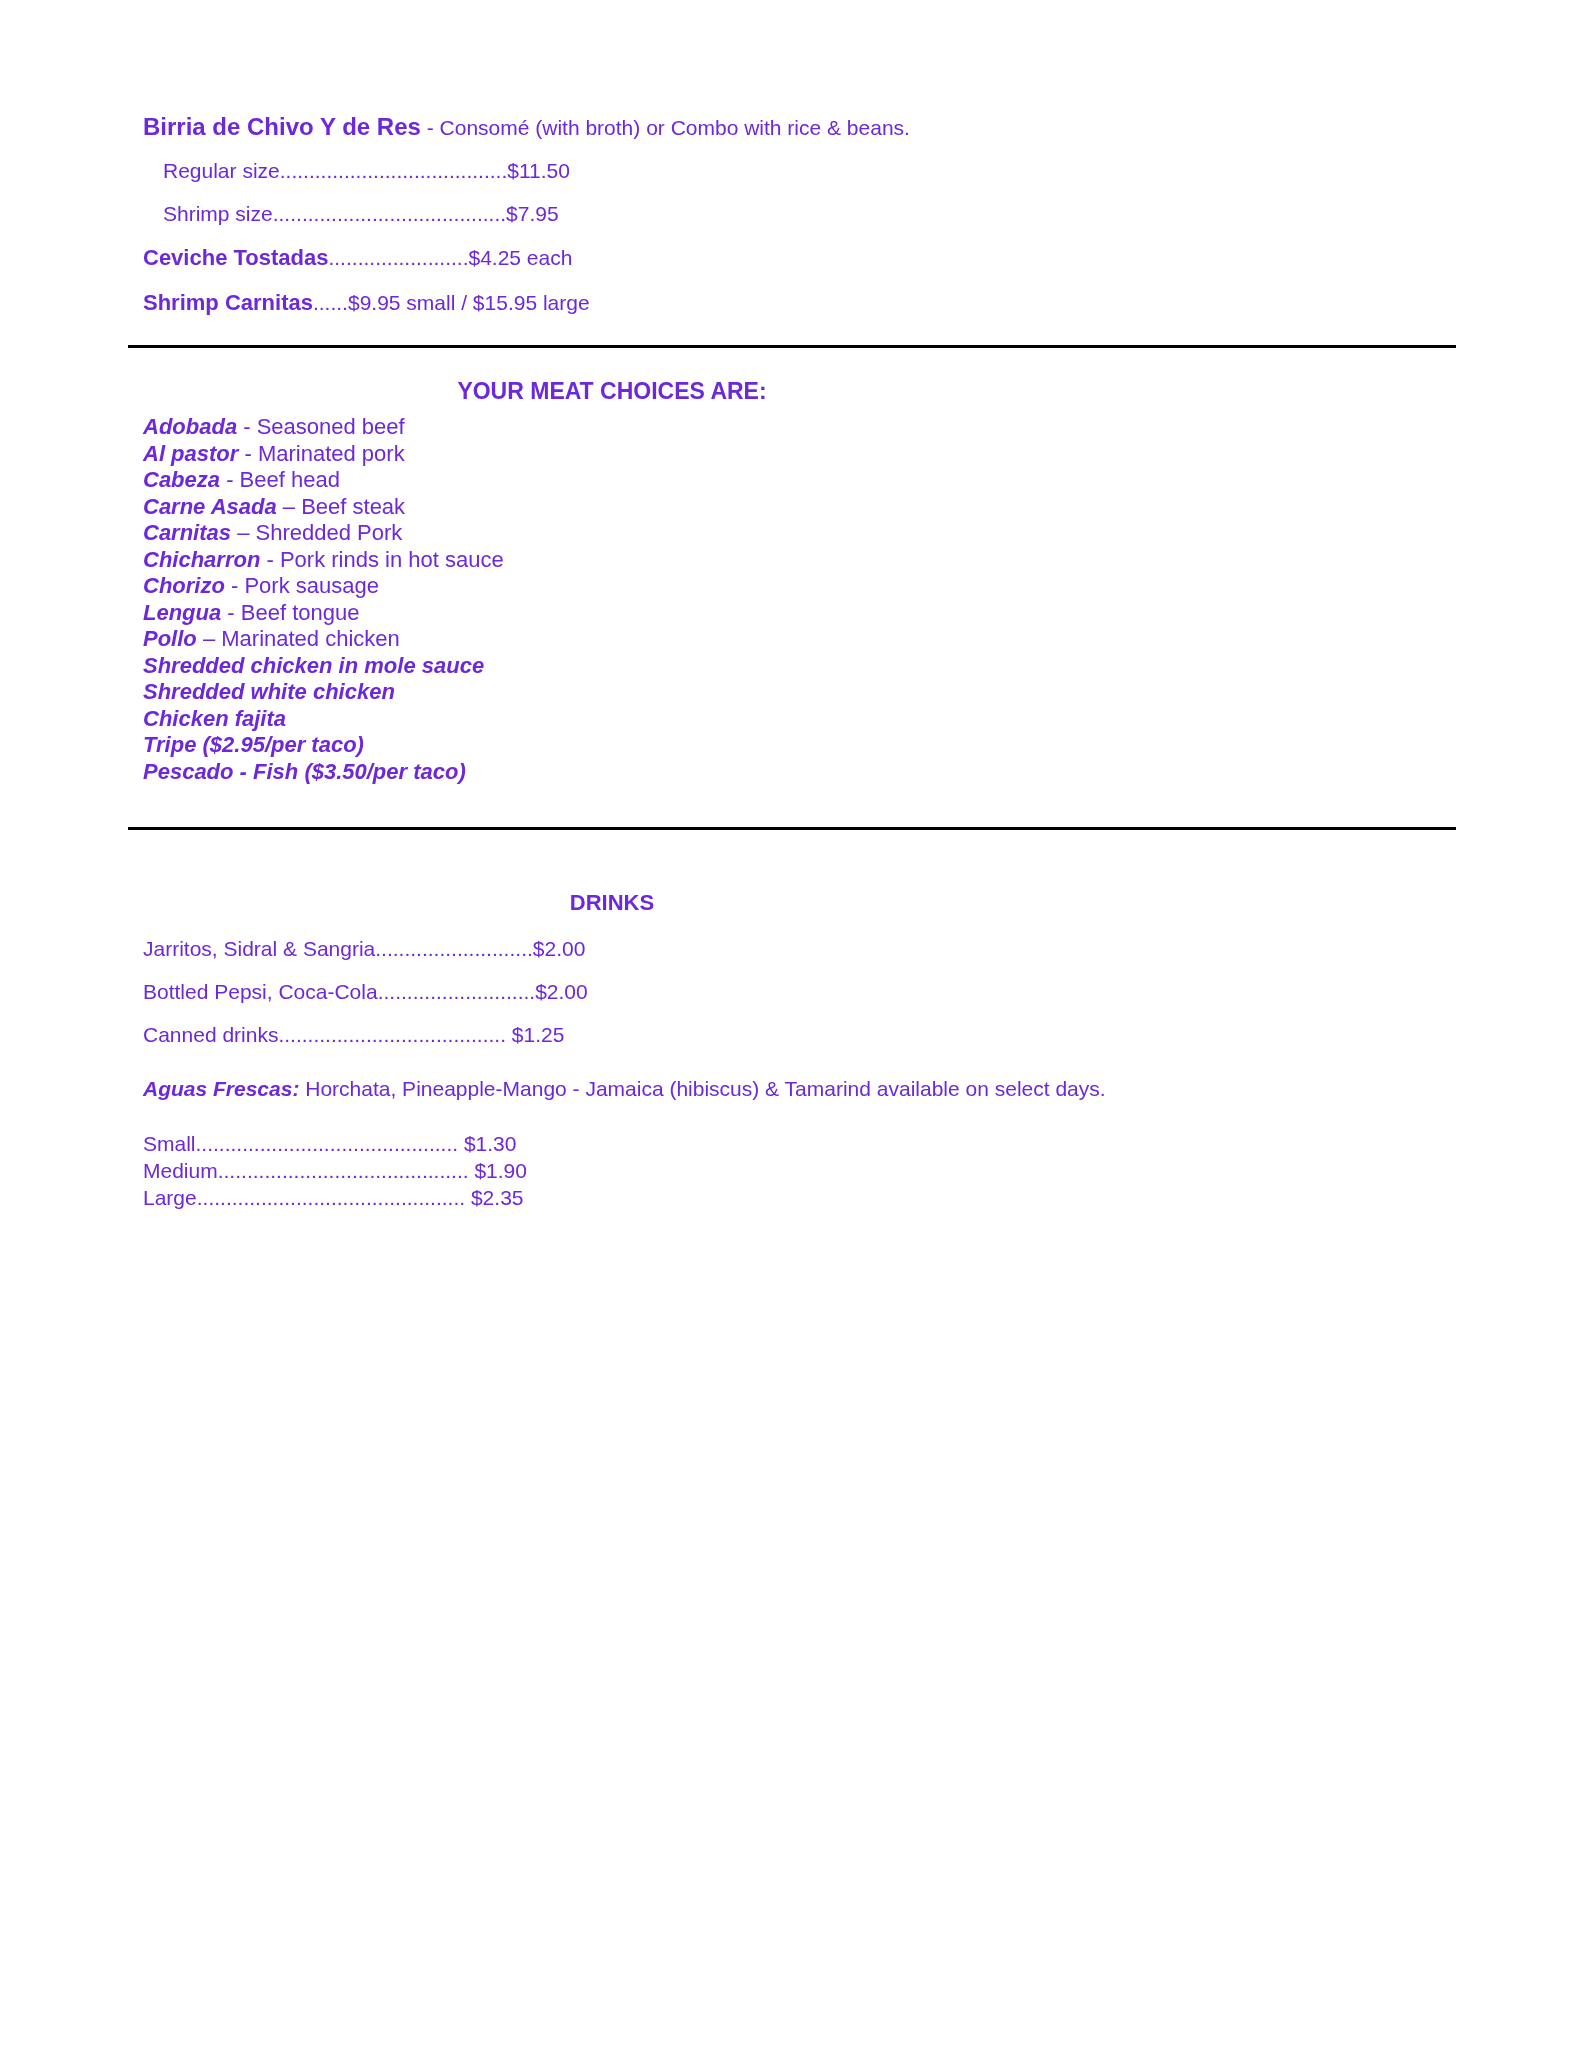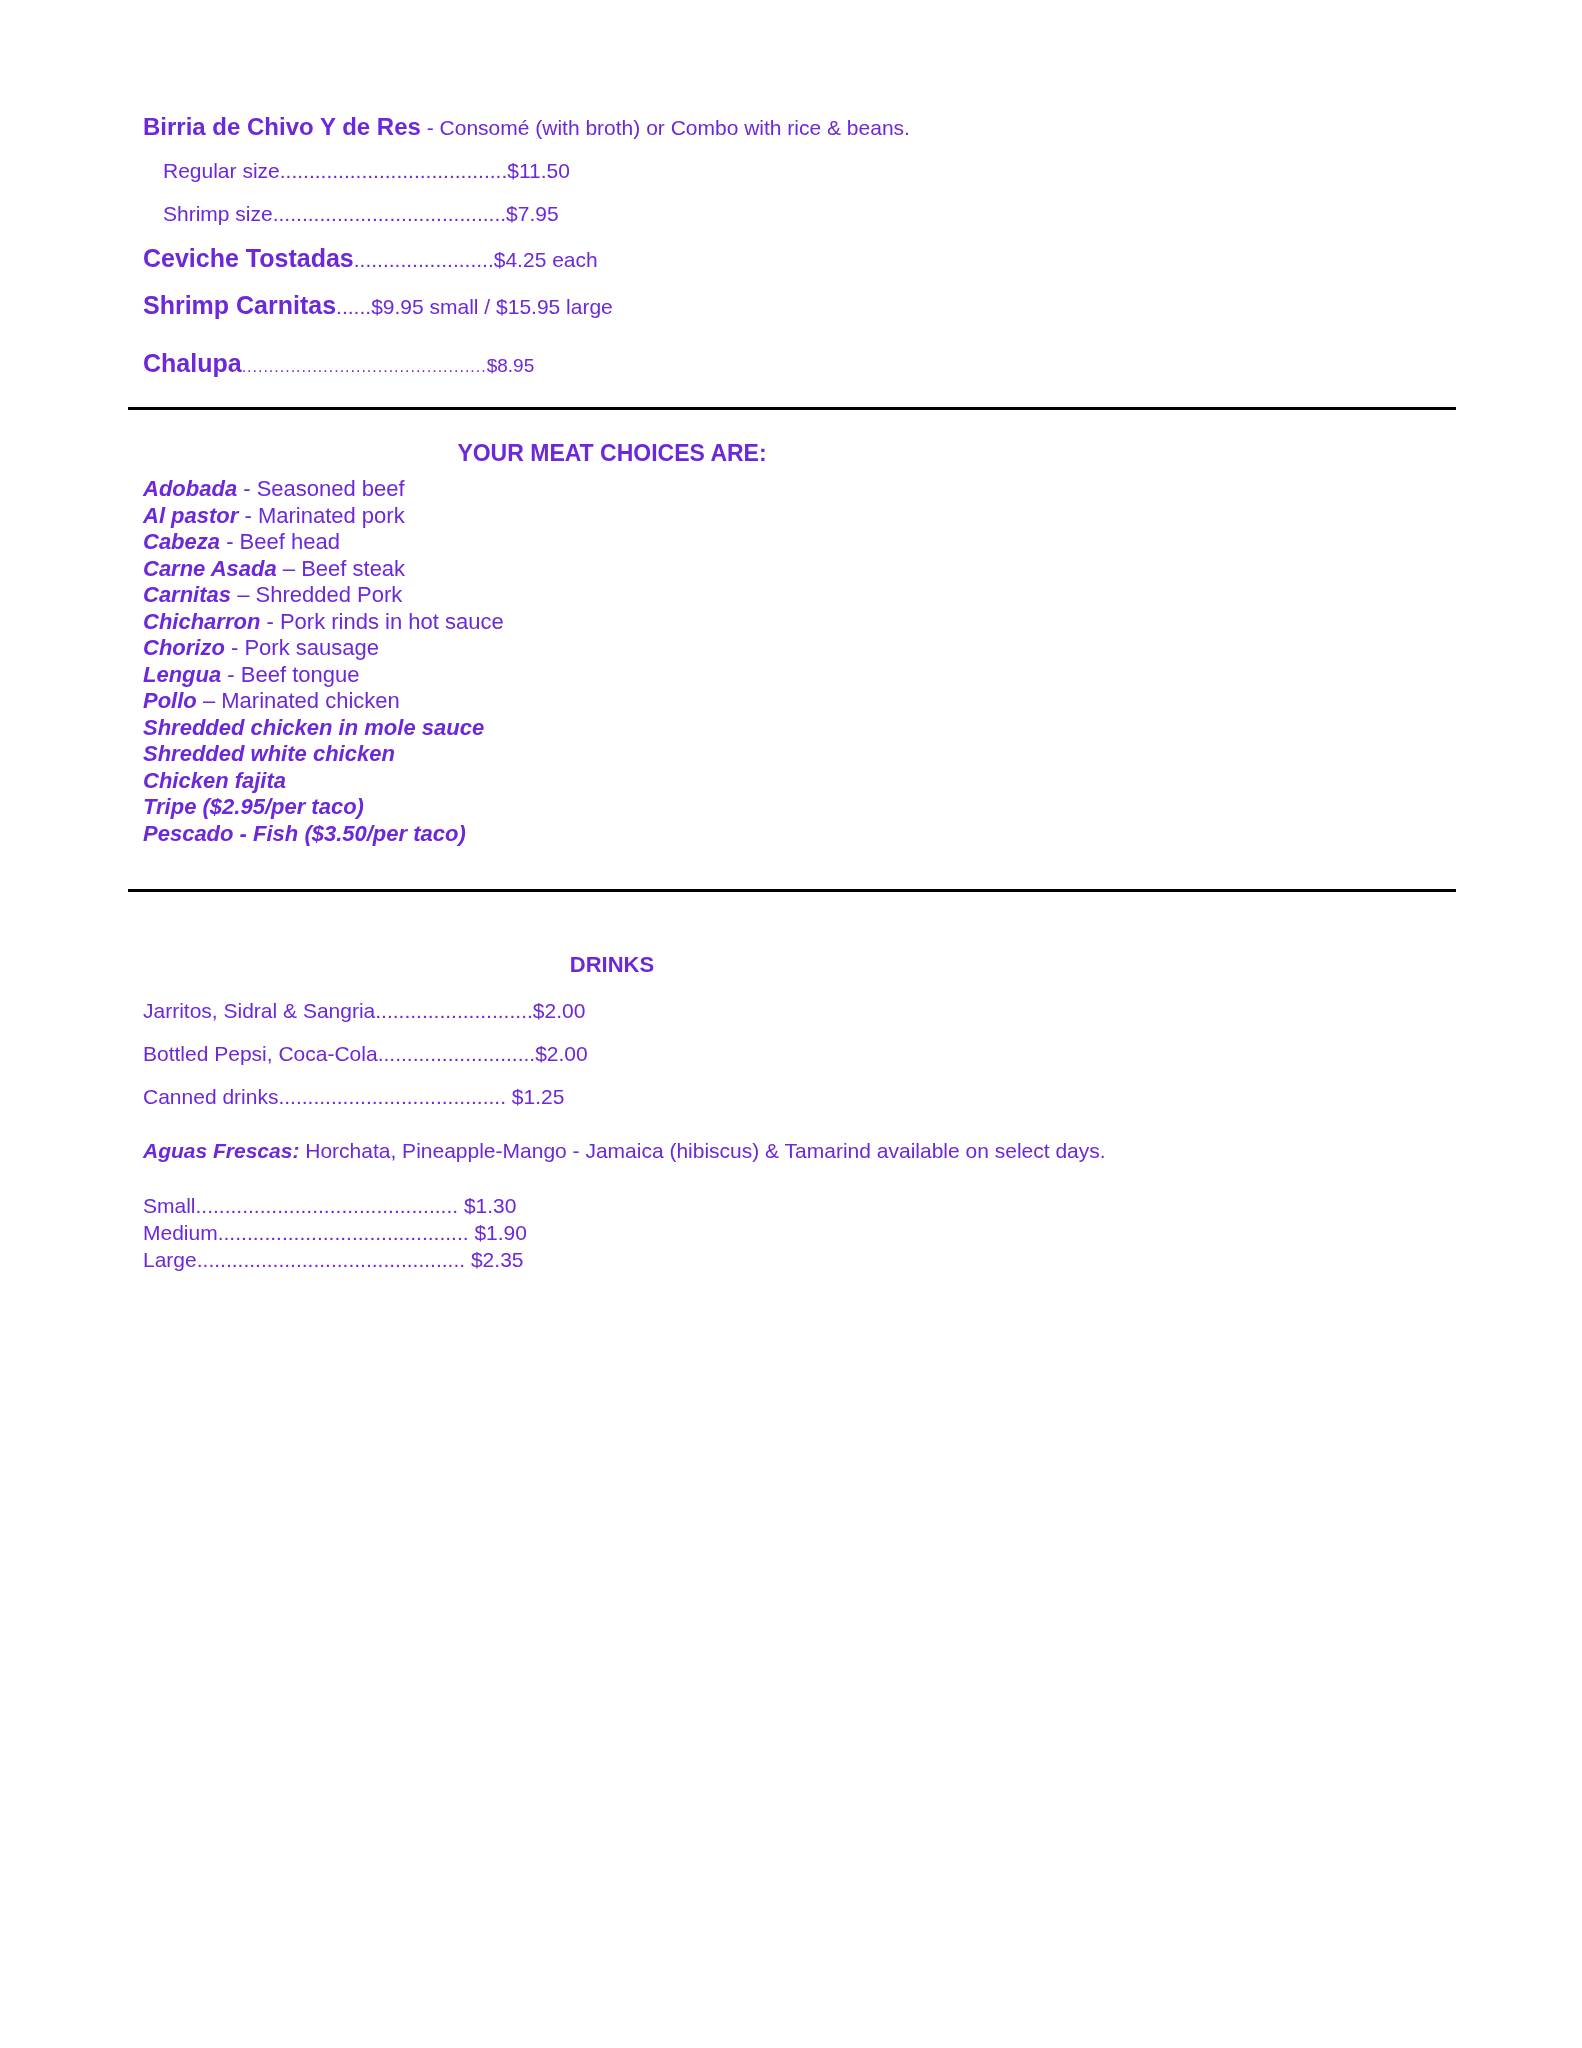--- a/index.html
+++ b/index.html
@@ -16,21 +16,21 @@
   }
   .col { width: 938px; }
   .line { font-size: 21px; line-height: 26px; white-space: nowrap; }
   .bi { font-weight: 700; font-style: italic; }
 
   .birria-line { line-height: 30px; margin-bottom: 15px; }
   .birria-name { font-weight: 700; font-size: 24px; }
   .indent { padding-left: 20px; }
   .gap-sm { margin-bottom: 17px; }
   .item-line { line-height: 28px; margin-bottom: 17px; }
-  .item-name { font-weight: 700; font-size: 25px; }
+  .item-name { font-weight: 700; font-size: 22px; }
   .shrimp-line { margin-bottom: 28px; }
   .chalupa-line { margin-bottom: 0; }
   .dots-sm { font-size: 16px; letter-spacing: 1px; }
   .price-sm { font-size: 19px; }
 
   .rule {
     height: 3px;
     background: #000;
     width: 1328px;
     margin-left: -15px;
@@ -79,23 +79,20 @@
     </div>
 
     <div class="line item-line">
       <span class="item-name">Ceviche Tostadas</span><span>........................</span><span>$4.25 each</span>
     </div>
 
     <div class="line item-line shrimp-line">
       <span class="item-name">Shrimp Carnitas</span><span>......</span><span>$9.95 small / $15.95 large</span>
     </div>
 
-    <div class="line item-line chalupa-line">
-      <span class="item-name">Chalupa</span><span class="dots-sm">.............................................</span><span class="price-sm">$8.95</span>
-    </div>
 
     <div class="rule rule-1"></div>
 
     <div class="meat-heading">YOUR MEAT CHOICES ARE:</div>
 
     <div class="meat-line"><span class="meat-name">Adobada</span><span> - Seasoned beef</span></div>
     <div class="meat-line"><span class="meat-name">Al pastor</span><span> - Marinated pork</span></div>
     <div class="meat-line"><span class="meat-name">Cabeza</span><span> - Beef head</span></div>
     <div class="meat-line"><span class="meat-name">Carne Asada</span><span> – Beef steak</span></div>
     <div class="meat-line"><span class="meat-name">Carnitas</span><span> – Shredded Pork</span></div>

